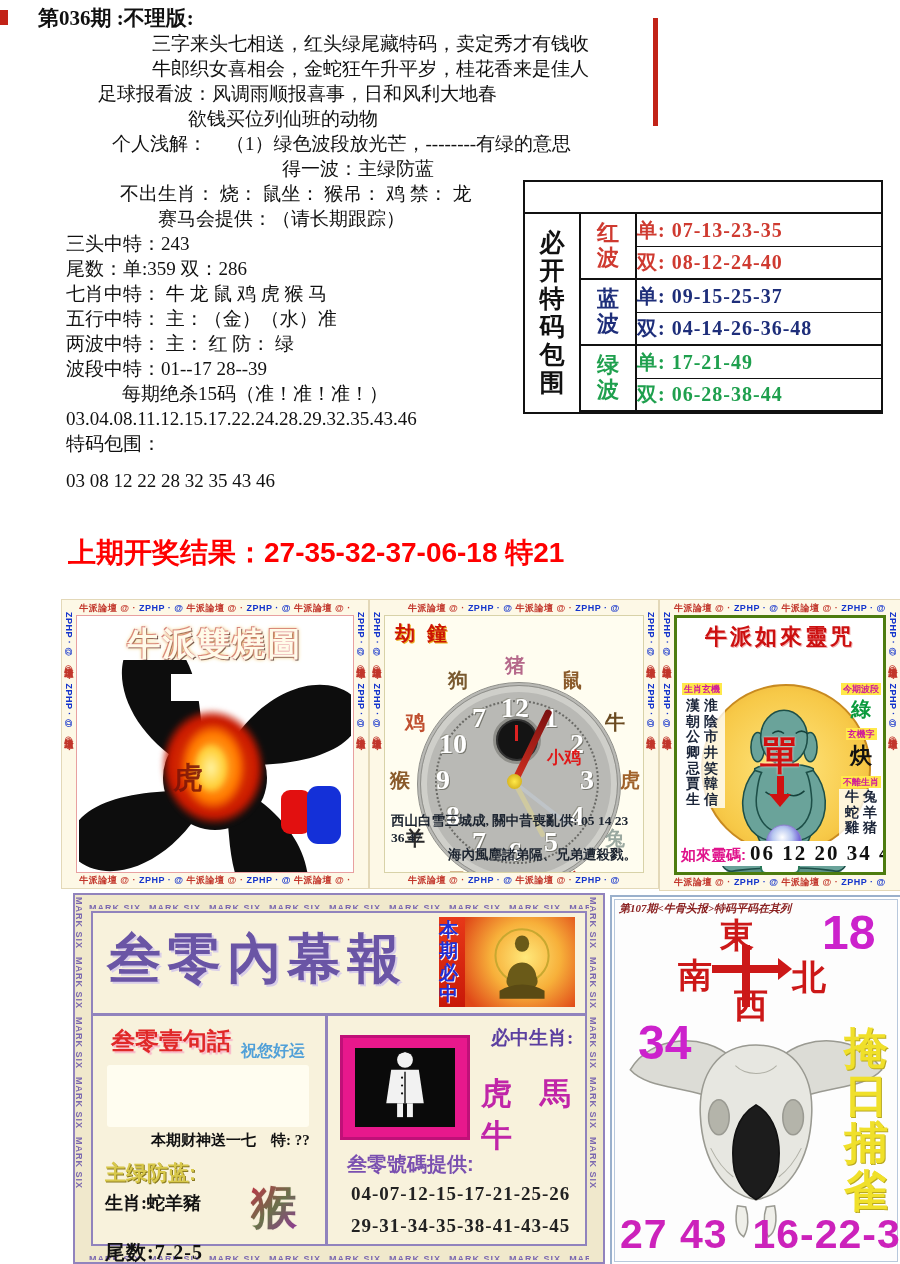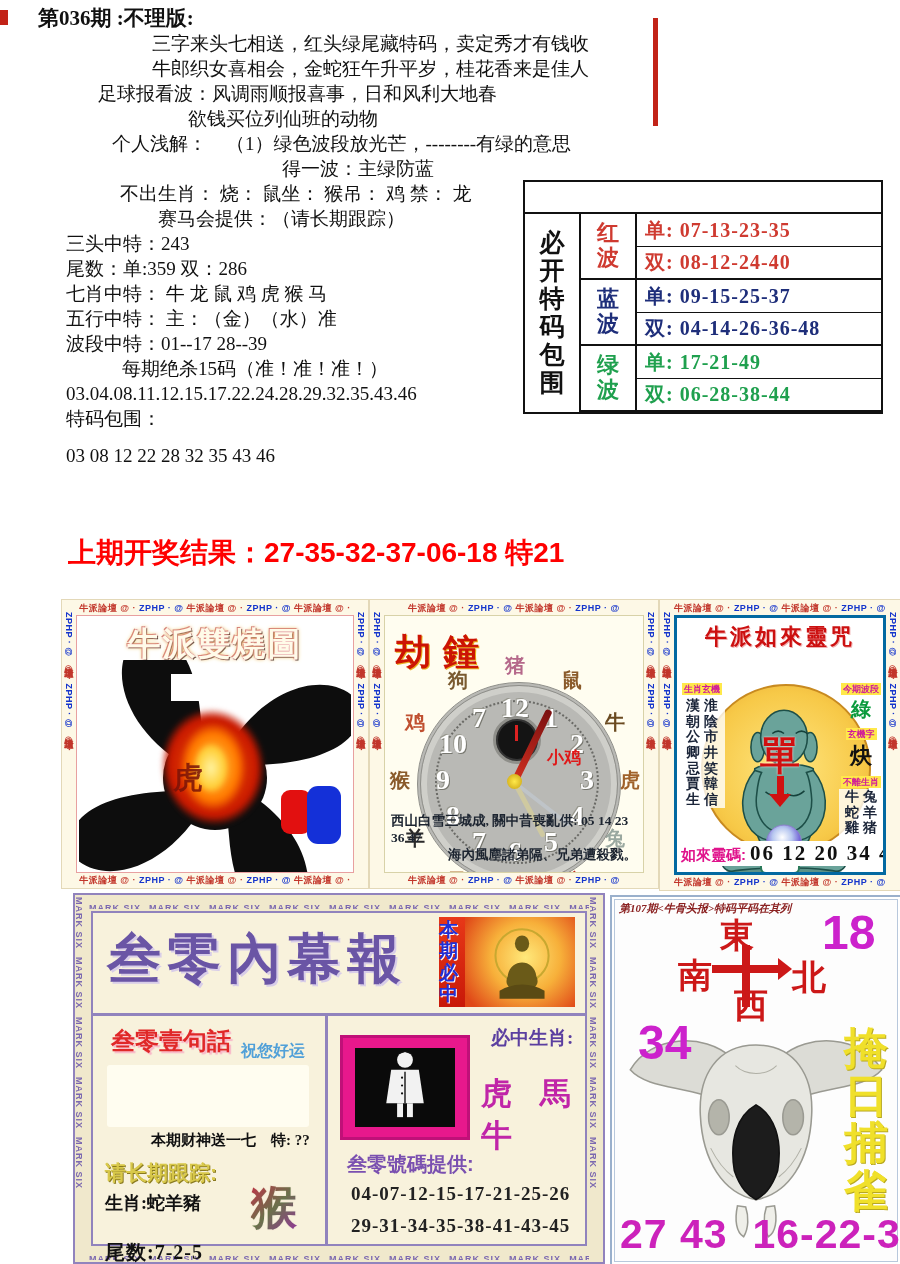--- a/index.html
+++ b/index.html
@@ -17,21 +17,21 @@
   #specTable{position:absolute;left:523px;top:180px;width:356px;border:2px solid #111;background:#fff;}
   .st-toprow{height:30px;border-bottom:2px solid #111;}
   .st-body{display:flex;}
   .st-side{width:54px;border-right:2px solid #111;display:flex;align-items:center;justify-content:center;}
   .stack{width:1.15em;word-break:break-all;line-height:1.12;text-align:center;}
   .st-side .stack{font-size:25px;font-weight:bold;}
   .st-grid{flex:1;display:grid;grid-template-columns:56px 1fr;grid-auto-rows:33px;}
   .st-wave{grid-row:span 2;border-right:2px solid #111;border-bottom:2px solid #111;
            display:flex;align-items:center;justify-content:center;}
   .st-wave .stack{font-size:22px;font-weight:bold;}
-  .st-val{border-bottom:1px solid #111;display:flex;align-items:center;padding-left:8px;
+  .st-val{border-bottom:1px solid #111;display:flex;align-items:center;
           font-size:20px;font-weight:bold;letter-spacing:1px;}
   .st-grid > .st-val:nth-of-type(3n){border-bottom:2px solid #111;}
   .c-red{color:#cf3a30;} .c-blue{color:#1e2e7a;} .c-green{color:#1fa04e;}
 
   
   #lastResult{position:absolute;left:68px;top:534px;font-size:28px;font-weight:bold;color:#f00;
               font-family:"Liberation Sans",sans-serif;}
 
   
   .panel{position:absolute;background:#fdf8e6;outline:1px solid #e3d8b8;}
@@ -57,21 +57,21 @@
        background:radial-gradient(closest-side,#ffd24a,#ff7a00 55%,rgba(255,122,0,0) 75%);}
   #fl3{left:112px;top:120px;width:44px;height:64px;
        background:radial-gradient(closest-side,#fff3a0,#ffcf3a 60%,rgba(255,207,58,0) 80%);}
   #flameText{left:96px;top:142px;z-index:5;font-size:30px;font-weight:bold;color:#7a1208;opacity:.85;}
   #capsule{left:204px;top:170px;width:62px;height:62px;z-index:6;}
   #capR{position:absolute;left:0;top:4px;width:30px;height:44px;background:#e21010;border-radius:9px;}
   #capB{position:absolute;left:26px;top:0;width:34px;height:58px;background:#1430d8;border-radius:11px;}
 
   
   #p2 .pinner{background:#fffdf0;border:1px solid #d8d2a8;}
-  #p2Title{position:absolute;left:10px;top:12px;font-size:36px;font-weight:900;color:#cc1404;
+  #p2Title{position:absolute;left:10px;top:4px;font-size:20px;font-weight:900;color:#cc1404;
            letter-spacing:12px;font-family:"Liberation Sans",sans-serif;text-shadow:1px 1px 0 #e8b020;}
   #clockWrap{position:absolute;left:10px;top:36px;width:240px;height:240px;}
   #face{position:absolute;left:22px;top:30px;width:196px;height:196px;border-radius:50%;
         background:#b9b9b5;border:4px double #8f8f8a;box-shadow:inset 0 0 0 6px #cfcfca;}
   #dotring{position:absolute;left:40px;top:48px;width:160px;height:160px;border-radius:50%;
            border:2px dotted #6a6a66;}
   .cknum{position:absolute;transform:translate(-50%,-50%);font-size:28px;font-weight:bold;color:#fff;
          text-shadow:1px 1px 0 #77776f,-1px -1px 0 #99998f;font-family:"Liberation Serif",serif;}
   .zod{position:absolute;transform:translate(-50%,-50%);font-size:20px;font-weight:bold;}
   #miniClock{position:absolute;left:98px;top:64px;width:42px;height:42px;border-radius:50%;
@@ -81,21 +81,21 @@
   #handRed{left:116px;top:50px;width:7px;height:80px;background:linear-gradient(#7a1010,#d23020);transform:rotate(26deg);}
   #handP1{left:117px;top:68px;width:5px;height:62px;background:#cfc9a0;transform:rotate(152deg);}
   #handP2{left:117px;top:60px;width:4px;height:70px;background:#bfc4c8;transform:rotate(128deg);}
   #pivot{position:absolute;left:112px;top:122px;width:15px;height:15px;border-radius:50%;
          background:radial-gradient(#ffe94a,#c8a010);}
   #xiaoji{position:absolute;left:152px;top:96px;color:#e01818;font-weight:bold;font-size:17px;}
   .poem{position:absolute;font-size:13.5px;font-weight:bold;color:#1c2430;}
   #poem1{left:6px;bottom:26px;} #poem2{right:6px;bottom:8px;}
 
   
-  #p3 .pinner{border:3px solid #0369a1;padding-left:46px;}
+  #p3 .pinner{border:3px solid #4d7c0f;padding-left:46px;}
   #p3Title{position:absolute;left:0;right:0;top:4px;text-align:center;font-size:22px;font-weight:900;
            color:#cc1010;letter-spacing:3px;font-family:"Liberation Sans",sans-serif;text-shadow:1px 1px 0 #f0b0b0;}
   #halo{position:absolute;left:24px;top:66px;width:166px;height:166px;border-radius:50%;
         background:radial-gradient(#ffe680,#f7c948 65%,#e8a72e);border:2px solid #c88a20;}
   .chip{background:#ffe94a;color:#d0189a;font-size:9px;font-weight:bold;padding:0 2px;line-height:12px;
         font-family:"Liberation Sans",sans-serif;display:inline-block;}
   #p3Left{position:absolute;left:2px;top:60px;width:46px;text-align:center;z-index:5;}
   #p3Left .cols{display:flex;flex-direction:row-reverse;justify-content:center;gap:2px;margin-top:2px;
                 background:rgba(255,255,255,.8);}
   #p3Left .stack{font-size:14px;font-weight:bold;color:#1a2438;}
@@ -192,20 +192,21 @@
   <div class="t-line" style="margin-left:98px">足球报看波：风调雨顺报喜事，日和风利大地春</div>
   <div class="t-line" style="margin-left:188px">欲钱买位列仙班的动物</div>
   <div class="t-line" style="margin-left:112px">个人浅解：　（1）绿色波段放光芒，--------有绿的意思</div>
   <div class="t-line" style="margin-left:282px">得一波：主绿防蓝</div>
   <div class="t-line" style="margin-left:120px">不出生肖： 烧： 鼠坐： 猴吊： 鸡 禁： 龙</div>
   <div class="t-line" style="margin-left:158px">赛马会提供：（请长期跟踪）</div>
   <div class="t-line" style="margin-left:66px">三头中特：243</div>
   <div class="t-line" style="margin-left:66px">尾数：单:359 双：286</div>
   <div class="t-line" style="margin-left:66px">七肖中特： 牛 龙 鼠 鸡 虎 猴 马</div>
   <div class="t-line" style="margin-left:66px">五行中特： 主：（金）（水）准</div>
+  <div class="t-line" style="margin-left:66px">两波中特： 主： 红 防： 绿</div>
   <div class="t-line" style="margin-left:66px">波段中特：01--17 28--39</div>
   <div class="t-line" style="margin-left:122px">每期绝杀15码（准！准！准！）</div>
   <div class="t-line" style="margin-left:66px">03.04.08.11.12.15.17.22.24.28.29.32.35.43.46</div>
   <div class="t-line" style="margin-left:66px">特码包围：</div>
   <div class="t-line t-gap" style="margin-left:66px">03 08 12 22 28 32 35 43 46</div>
 </div>
 
 <div id="specTable">
   <div class="st-toprow"></div>
   <div class="st-body">
@@ -394,21 +395,21 @@
           <path d="M30,72 C45,64 60,64 74,72 L74,80 L30,80 Z" fill="#5a4a14"></path>
         </svg>
       </div>
     </div>
     <div id="blDiv"></div>
     <div id="blVDiv"></div>
     <div id="quoteTitle">叁零壹句話</div>
     <div id="greeting">祝您好运</div>
     <div id="softBox"></div>
     <div id="caishen">本期财神送一七　特: ??</div>
-    <div id="killTitle">请长期跟踪:</div>
+    <div id="killTitle">主绿防蓝:</div>
     <div id="killSX">生肖:蛇羊豬</div>
     <div id="killTail">尾数:7-2-5</div>
     <div id="monkey">猴</div>
     <div id="figFrame">
       <div id="figBlack">
         <svg width="100%" height="100%" viewBox="0 0 60 80">
           <circle cx="30" cy="12" r="8" fill="#f2f2f2"></circle>
           <path d="M22,7 a9,7 0 0 1 16,0 l-2,-1 -6,-2 -6,2 Z" fill="#111"></path>
           <path d="M16,22 L44,22 L49,56 L11,56 Z" fill="#f2f2f2"></path>
           <line x1="30" y1="24" x2="30" y2="56" stroke="#111" stroke-width="1.4"></line>

